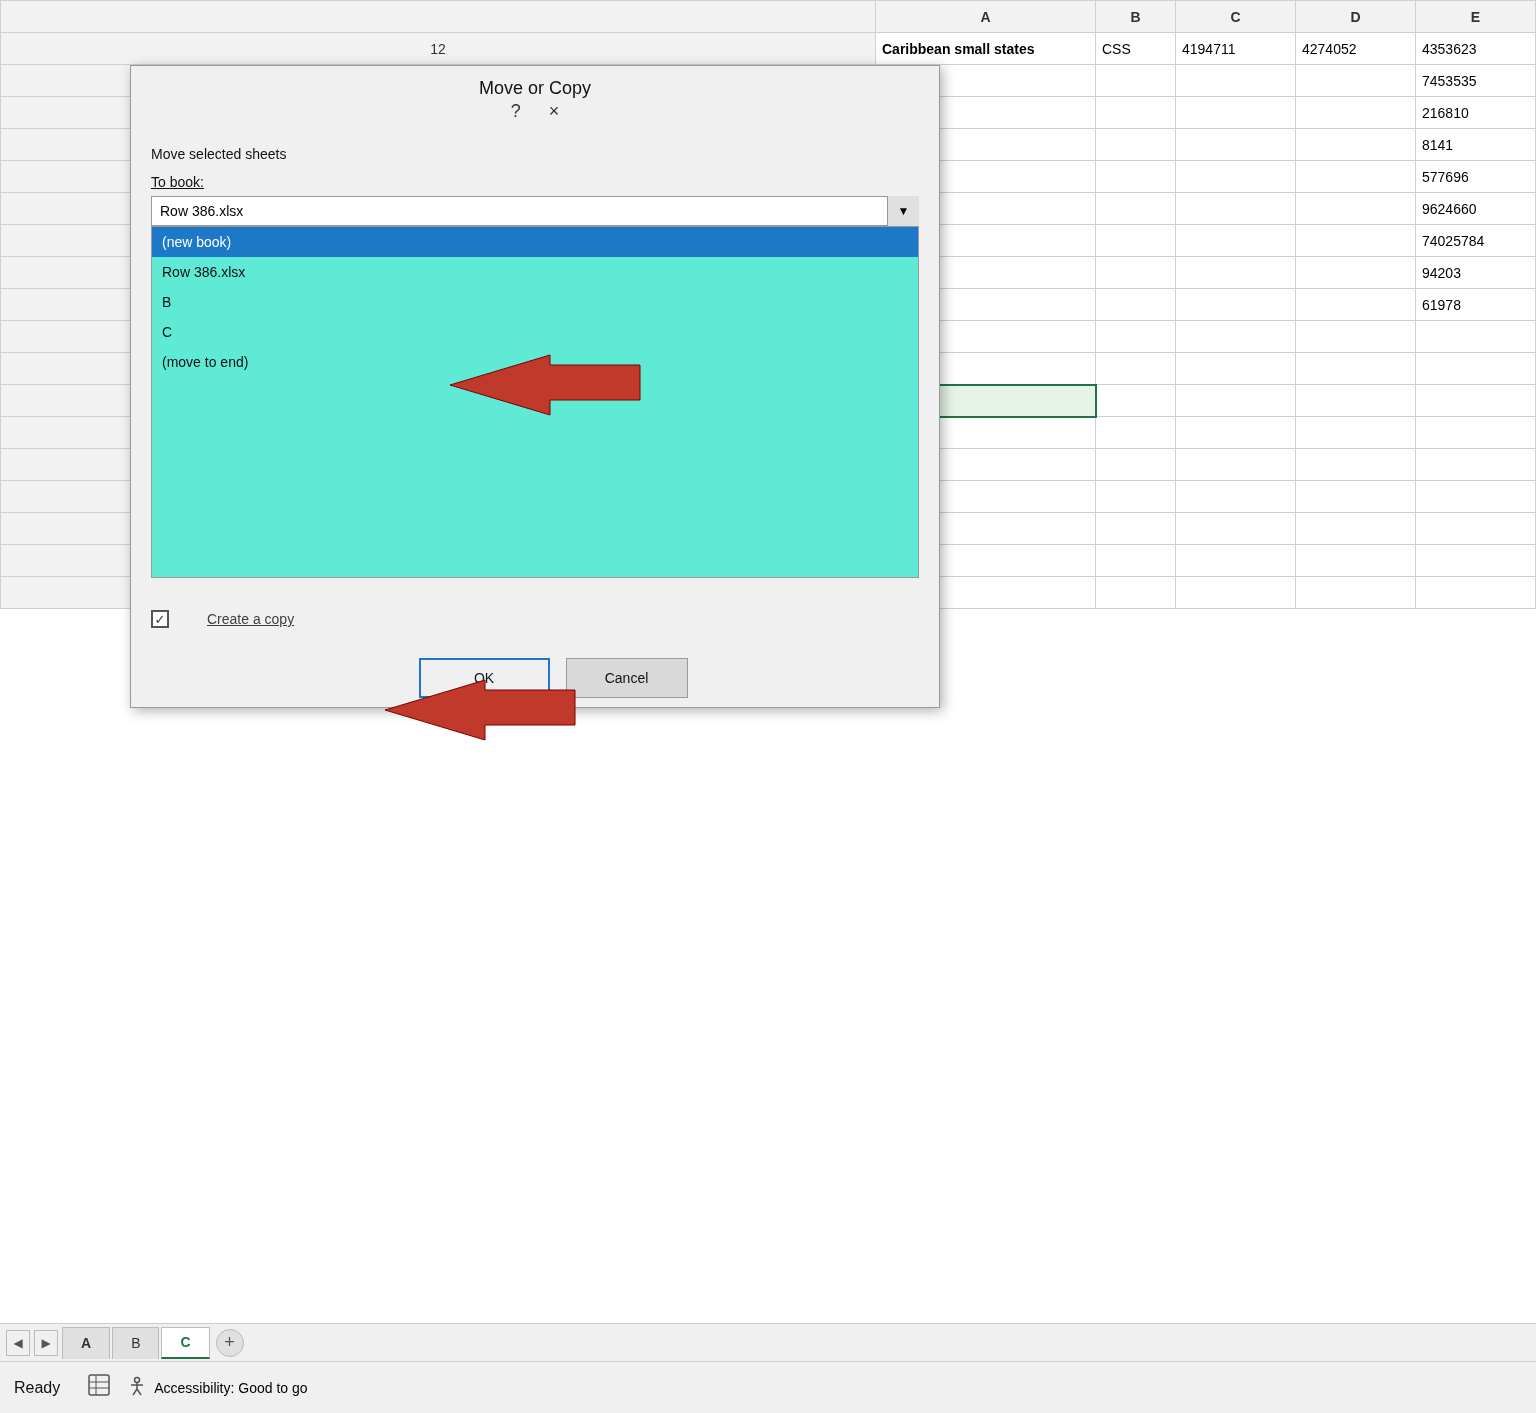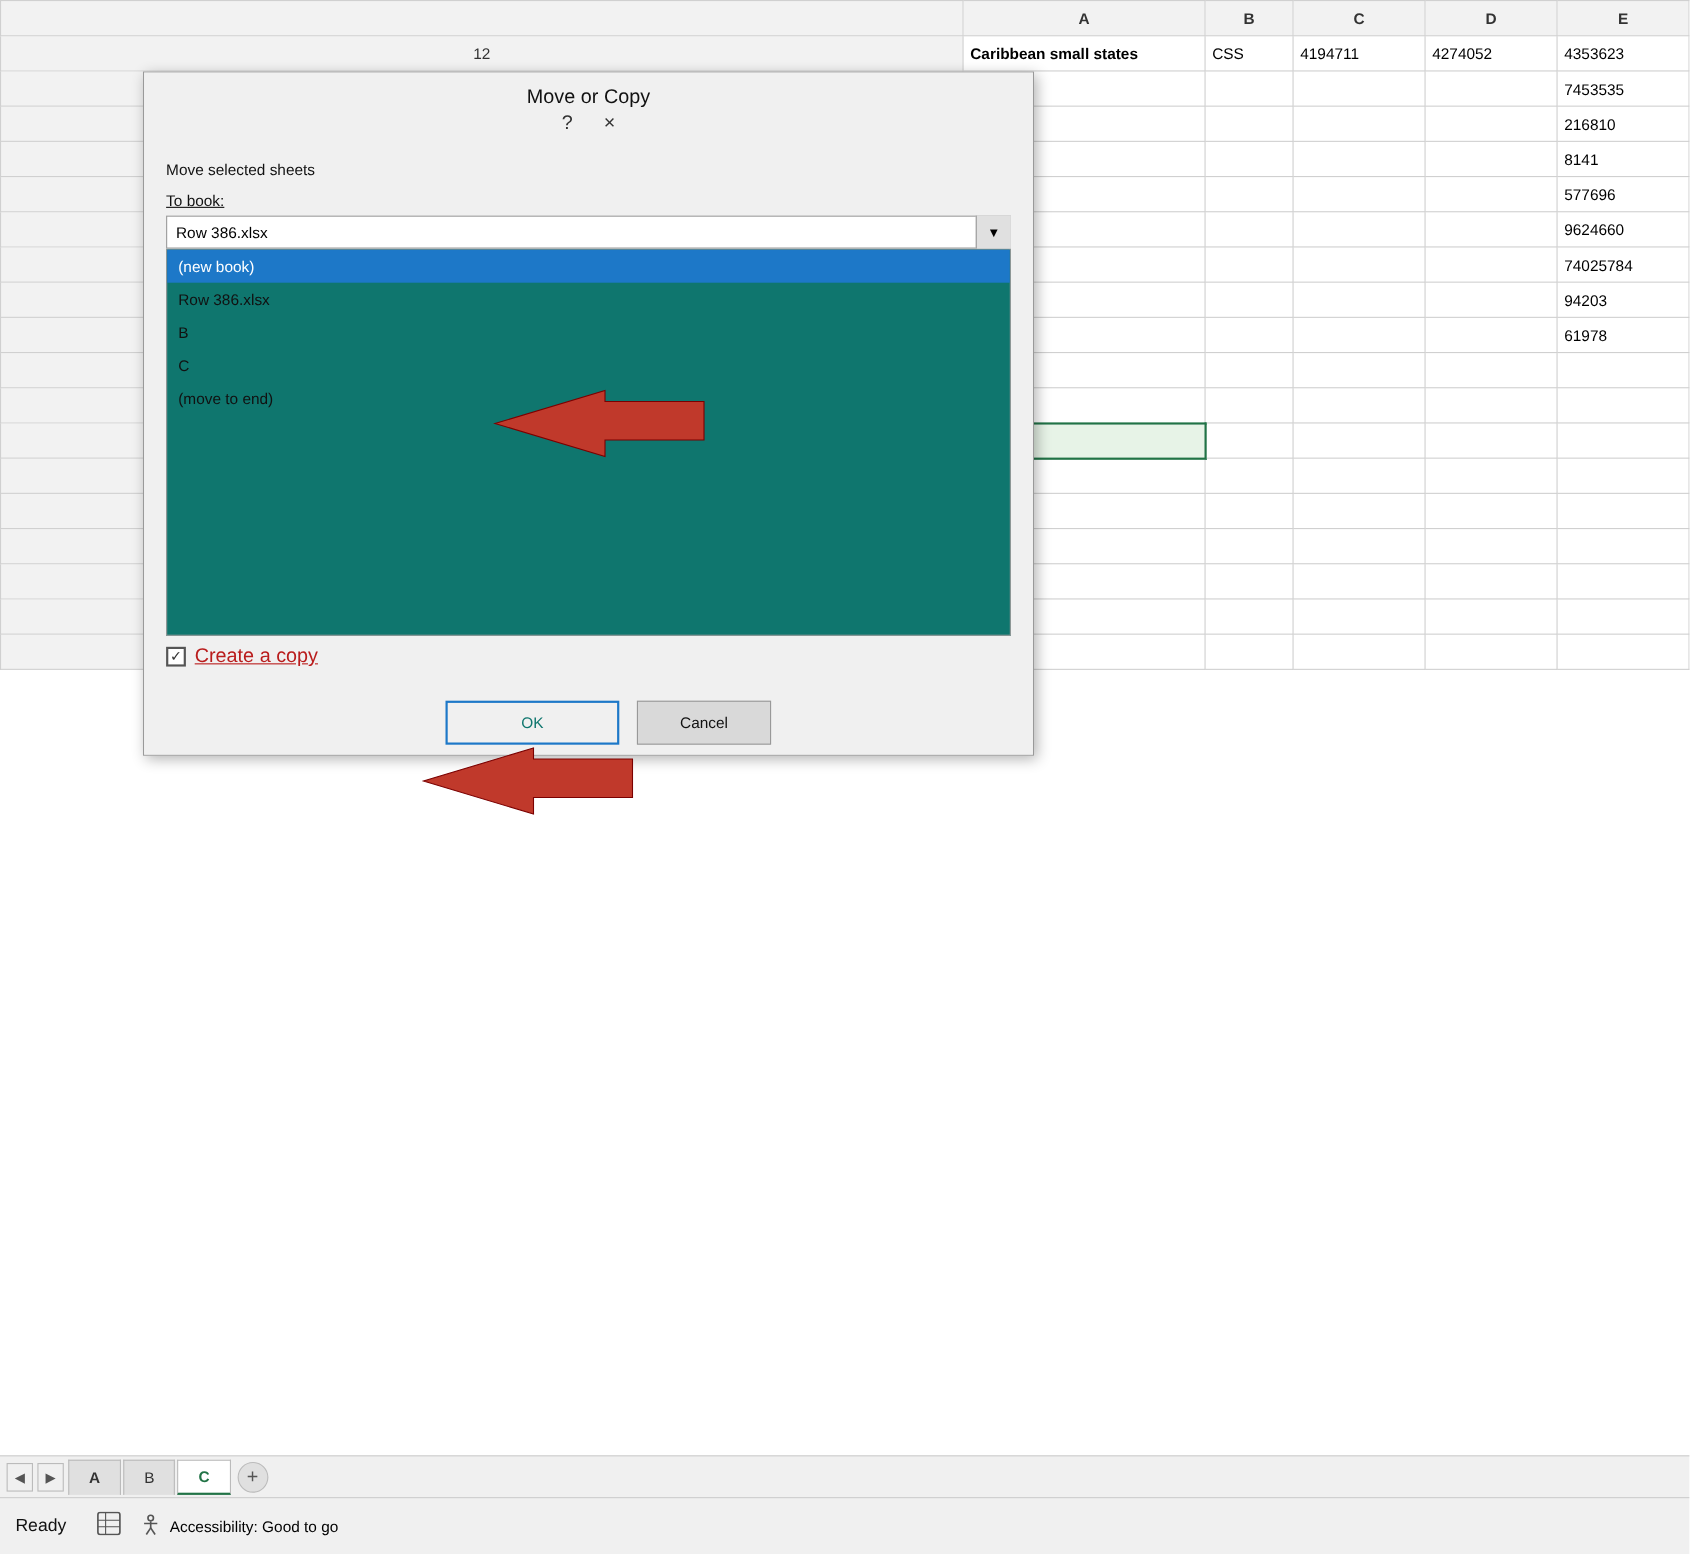--- a/index.html
+++ b/index.html
@@ -153,22 +153,22 @@
       border-left: 1px solid #999;
       display: flex; align-items: center; justify-content: center;
       cursor: pointer;
       font-size: 12px;
     }
 
     
     .listbox {
       width: 100%;
       border: 1px solid #999;
-      background: #0f766e;
-      margin-bottom: 8px;
+      background: #5eead4;
+      margin-bottom: 32px;
     }
 
     .listbox-item {
       padding: 7px 10px;
       font-size: 14px;
       color: #111;
       cursor: pointer;
       border-bottom: none;
     }
 
@@ -197,42 +197,43 @@
       display: flex; align-items: center; justify-content: center;
       cursor: pointer;
     }
 
     .checkbox-check {
       font-size: 13px;
       color: #333;
     }
 
     .checkbox-label {
-      font-size: 18px;
-      color: #b91c1c;
+      font-size: 14px;
+      color: #404040;
+      margin-left: 30px;
     }
 
     .checkbox-label span { text-decoration: underline; }
 
     
     .dialog-buttons {
       display: flex;
       justify-content: center;
       gap: 16px;
       padding-top: 6px;
     }
 
     .btn-ok {
-      width: 158px;
+      width: 131px;
       padding: 10px 0;
       font-size: 14px;
       background: #f0f0f0;
       border: 2px solid #1d78c8;
       cursor: pointer;
-      color: #0f766e;
+      color: #0f172a;
       text-align: center;
       margin-left: 36px;
     }
 
     .btn-cancel {
       width: 122px;
       padding: 10px 0;
       font-size: 14px;
       background: #d9d9d9;
       border: 1px solid #999;

